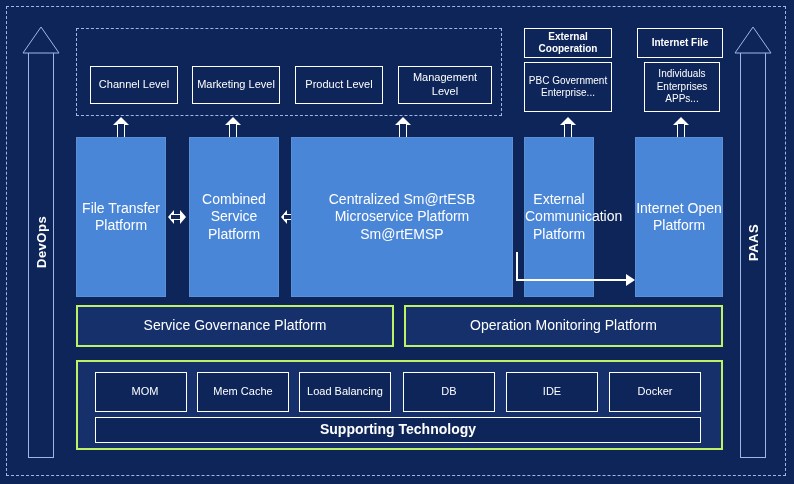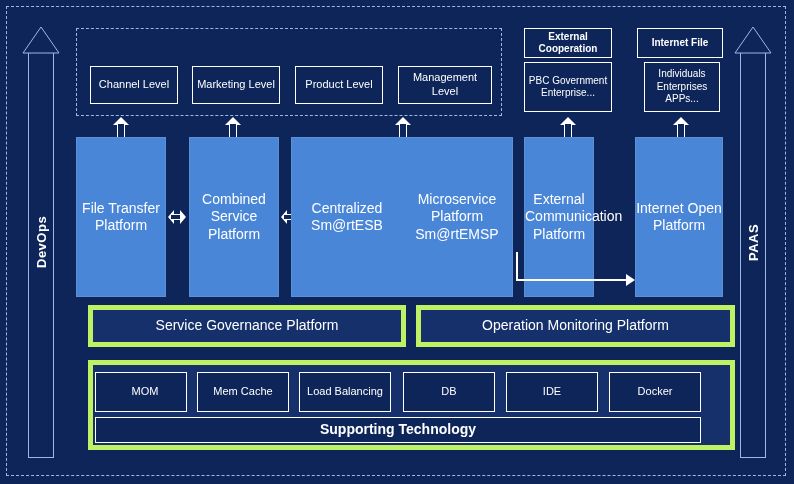--- a/index.html
+++ b/index.html
@@ -89,24 +89,23 @@
     border: 1px solid #ffffff;
     background: #0d2559;
     color: #ffffff;
   }
   .box-light {
     border: 1px solid #5b8fd6;
     background: #4a86d8;
     color: #ffffff;
   }
   .box-navy {
-    border: 5px solid #bef264;
+    border: 2px solid #bef264;
     background: #15306b;
     color: #ffffff;
-    margin-left: 12px;
   }
   .small-text  { font-size: 11px; }
   .tiny-text   { font-size: 10px; }
   .big-text    { font-size: 14px; }
   .bold        { font-weight: bold; }
 
   
   .up-arrow {
     position: absolute;
     width: 16px;
@@ -273,21 +272,21 @@
   <div class="box box-light big-text" style="left:189px; top:137px; width:90px; height:160px;justify-content:center;">
     <span class="center-label">Combined Service Platform</span>
   </div>
 
   <div class="lr-arrow" style="left:281px; top:210px;">
     <div class="lr-head-left"></div>
     <div class="lr-shaft"></div>
     <div class="lr-head-right"></div>
   </div>
 
-  <div class="box box-light big-text" style="left:291px; top:137px; width:222px; height:160px; flex-direction:row;">
+  <div class="box box-light big-text" style="left:291px; top:137px; width:222px; height:160px; flex-direction:column;">
     <span class="center-label">Centralized Sm@rtESB</span>
     <span class="center-label">Microservice Platform Sm@rtEMSP</span>
   </div>
 
   <div class="box box-light big-text" style="left:524px; top:137px; width:70px; height:160px;">
     <span class="center-label">External Communication Platform</span>
   </div>
 
   <div class="box box-light big-text" style="left:635px; top:137px; width:88px; height:160px;">
     <span class="center-label">Internet Open Platform</span>

